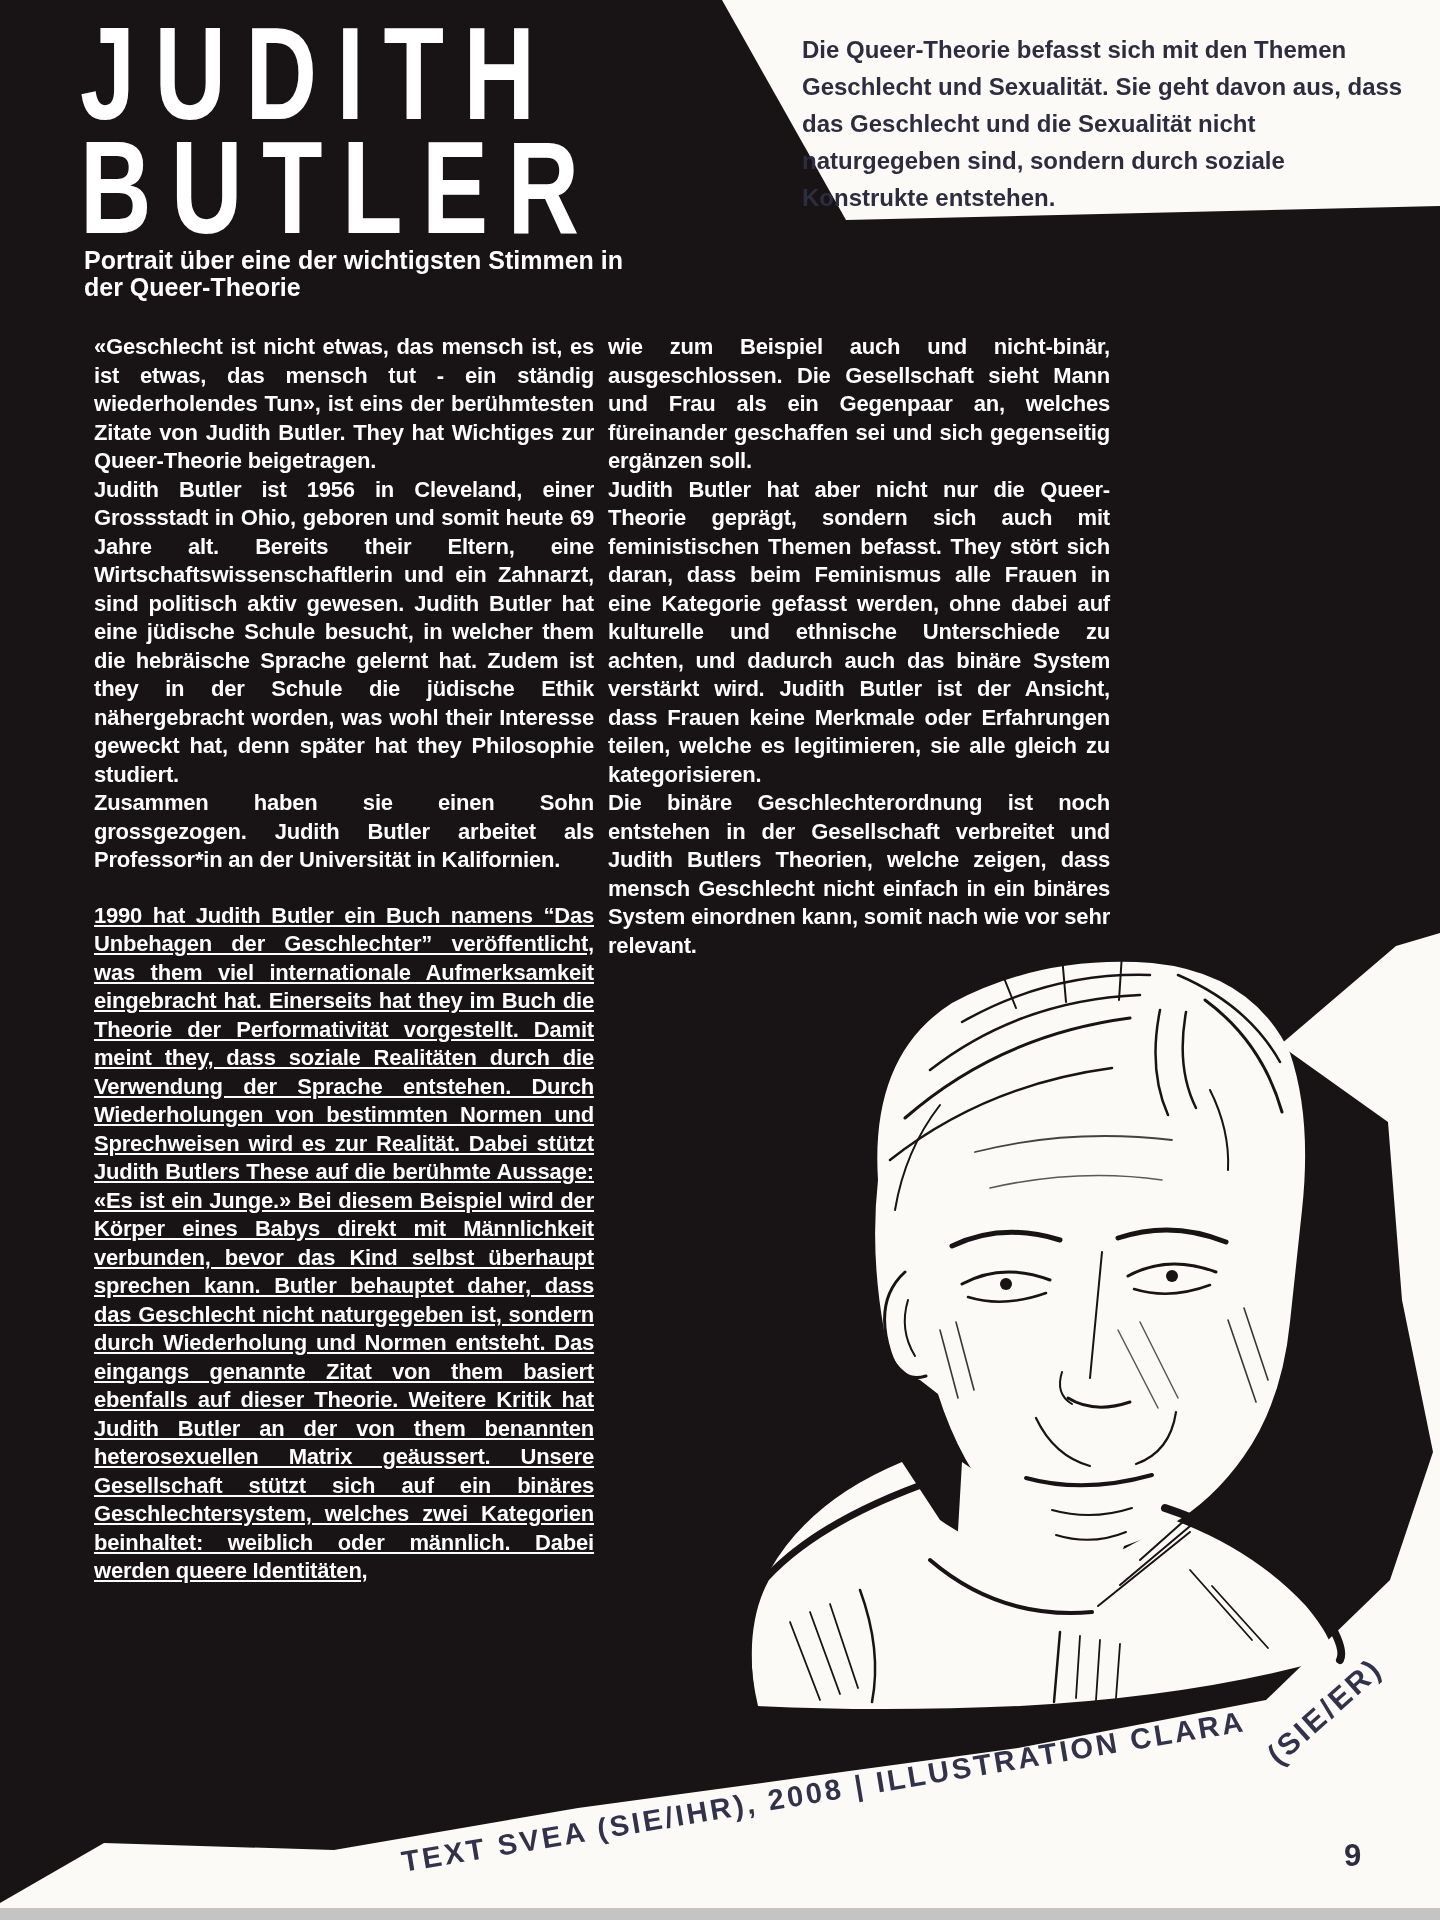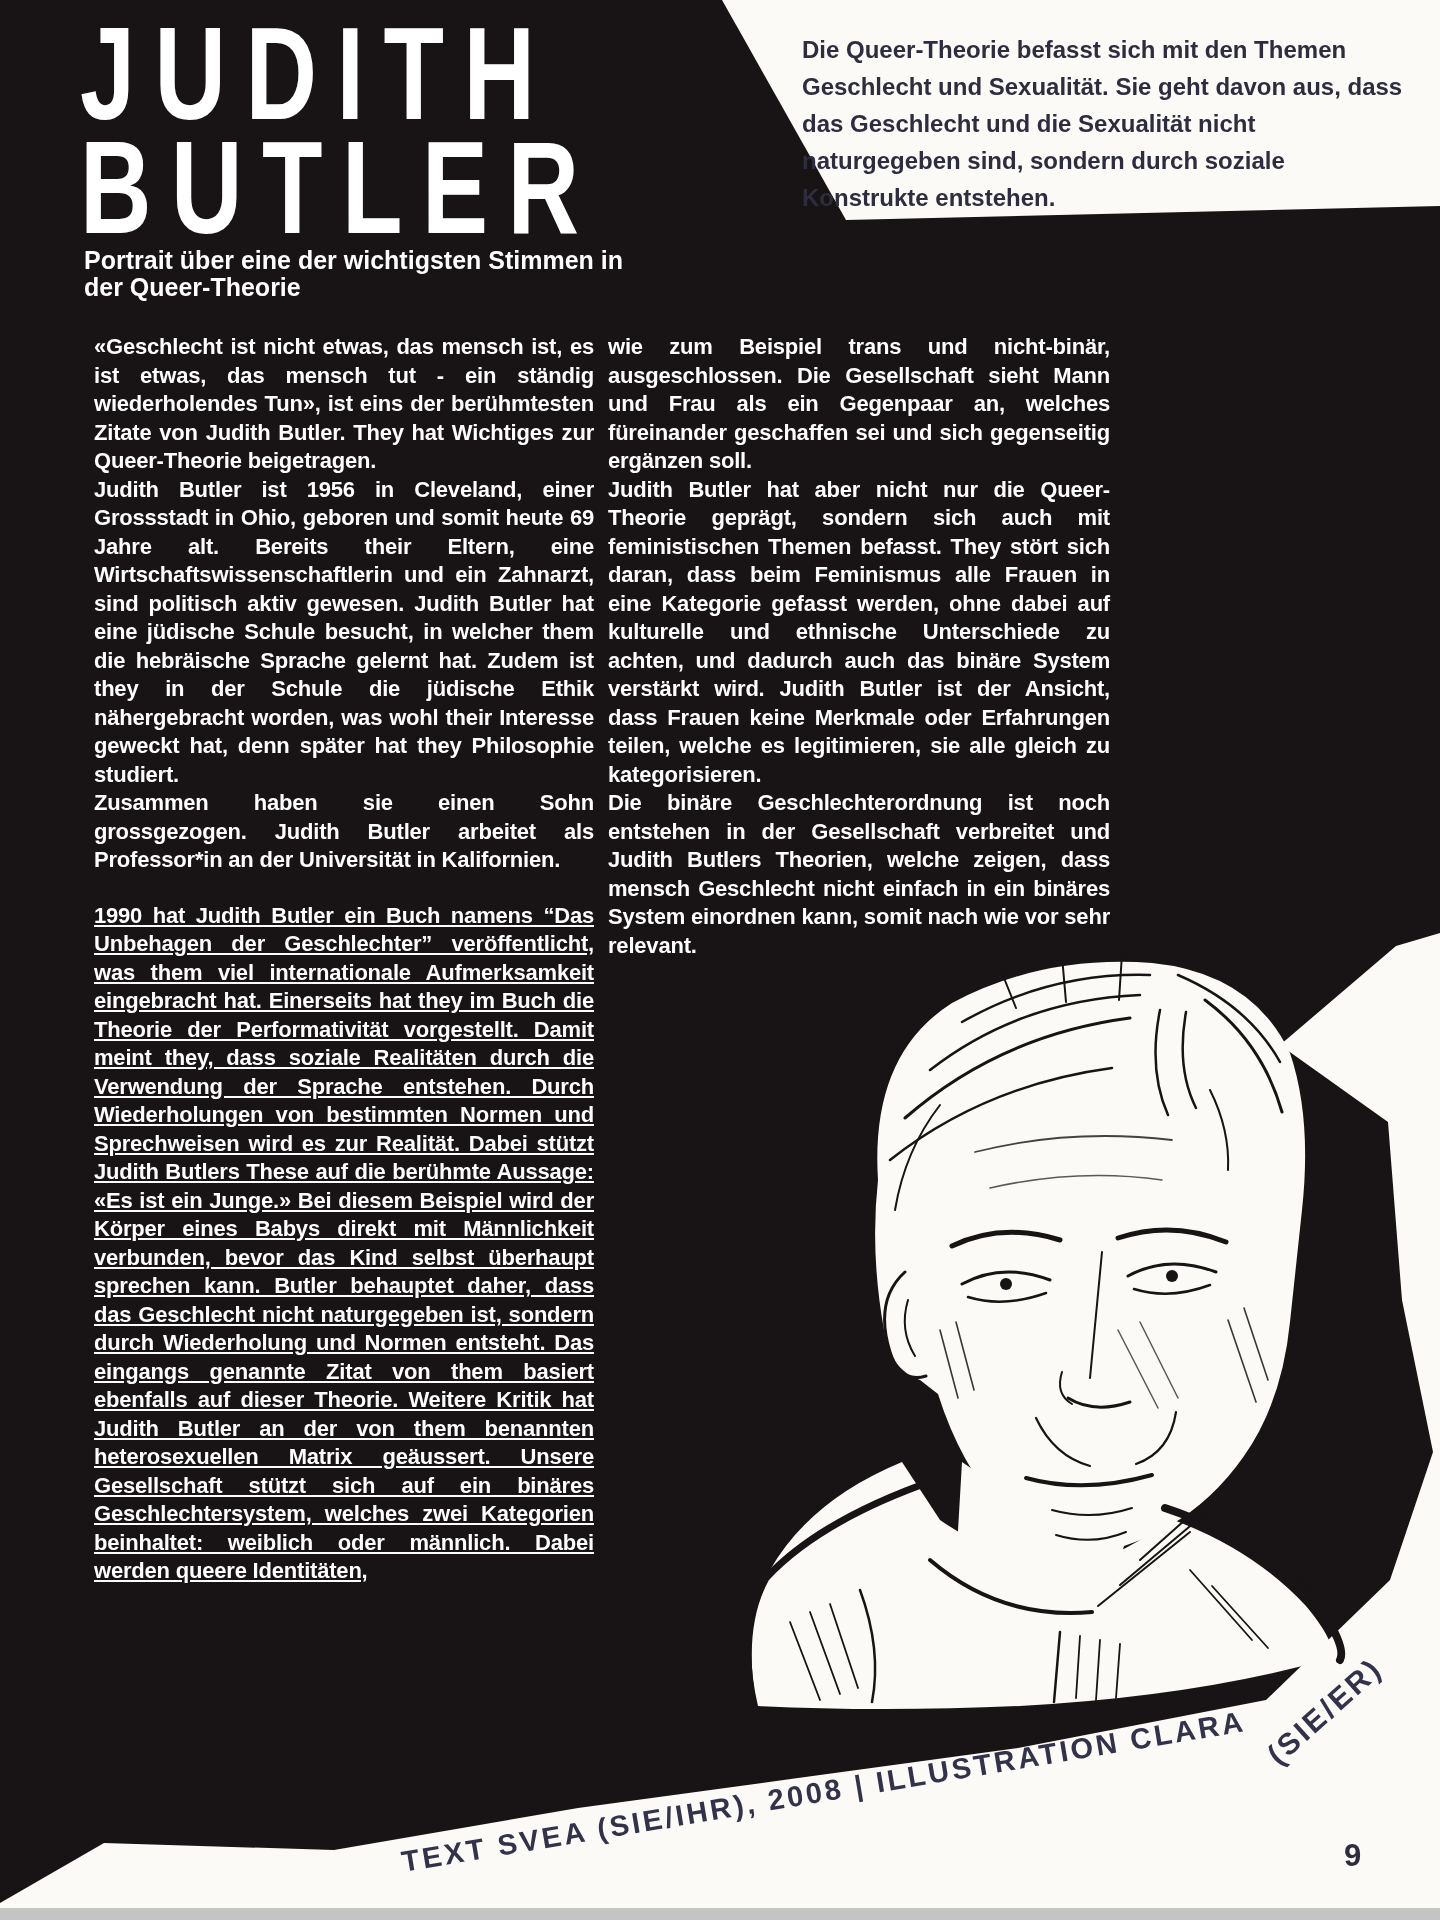--- a/index.html
+++ b/index.html
@@ -210,21 +210,21 @@
     <div>
         <p>«Geschlecht ist nicht etwas, das mensch ist, es ist etwas, das mensch tut - ein ständig wiederholendes Tun», ist eins der berühmtesten Zitate von Judith Butler. They hat Wichtiges zur Queer-Theorie beigetragen.</p>
         <p>Judith Butler ist 1956 in Cleveland, einer Grossstadt in Ohio, geboren und somit heute 69 Jahre alt. Bereits their Eltern, eine Wirtschaftswissenschaftlerin und ein Zahnarzt, sind politisch aktiv gewesen. Judith Butler hat eine jüdische Schule besucht, in welcher them die hebräische Sprache gelernt hat. Zudem ist they in der Schule die jüdische Ethik nähergebracht worden, was wohl their Interesse geweckt hat, denn später hat they Philosophie studiert.</p>
         <p>Zusammen haben sie einen Sohn grossgezogen. Judith Butler arbeitet als Professor*in an der Universität in Kalifornien.</p>
       </div>
     <div class="block2">
         <p>1990 hat Judith Butler ein Buch namens “Das Unbehagen der Geschlechter” veröffentlicht, was them viel internationale Aufmerksamkeit eingebracht hat. Einerseits hat they im Buch die Theorie der Performativität vorgestellt. Damit meint they, dass soziale Realitäten durch die Verwendung der Sprache entstehen. Durch Wiederholungen von bestimmten Normen und Sprechweisen wird es zur Realität. Dabei stützt Judith Butlers These auf die berühmte Aussage: «Es ist ein Junge.» Bei diesem Beispiel wird der Körper eines Babys direkt mit Männlichkeit verbunden, bevor das Kind selbst überhaupt sprechen kann. Butler behauptet daher, dass das Geschlecht nicht naturgegeben ist, sondern durch Wiederholung und Normen entsteht. Das eingangs genannte Zitat von them basiert ebenfalls auf dieser Theorie. Weitere Kritik hat Judith Butler an der von them benannten heterosexuellen Matrix geäussert. Unsere Gesellschaft stützt sich auf ein binäres Geschlechtersystem, welches zwei Kategorien beinhaltet: weiblich oder männlich. Dabei werden queere Identitäten,</p>
       </div>
   </div>
   <div class="col col-right">
-      <p>wie zum Beispiel trans und nicht-binär, ausgeschlossen. Die Gesellschaft sieht Mann und Frau als ein Gegenpaar an, welches füreinander geschaffen sei und sich gegenseitig ergänzen soll.</p>
+      <p>wie zum Beispiel auch und nicht-binär, ausgeschlossen. Die Gesellschaft sieht Mann und Frau als ein Gegenpaar an, welches füreinander geschaffen sei und sich gegenseitig ergänzen soll.</p>
       <p>Judith Butler hat aber nicht nur die Queer-Theorie geprägt, sondern sich auch mit feministischen Themen befasst. They stört sich daran, dass beim Feminismus alle Frauen in eine Kategorie gefasst werden, ohne dabei auf kulturelle und ethnische Unterschiede zu achten, und dadurch auch das binäre System verstärkt wird. Judith Butler ist der Ansicht, dass Frauen keine Merkmale oder Erfahrungen teilen, welche es legitimieren, sie alle gleich zu kategorisieren.</p>
       <p>Die binäre Geschlechterordnung ist noch entstehen in der Gesellschaft verbreitet und Judith Butlers Theorien, welche zeigen, dass mensch Geschlecht nicht einfach in ein binäres System einordnen kann, somit nach wie vor sehr relevant.</p>
     </div>
 
   <div class="credit-main">TEXT SVEA (SIE/IHR), 2008 | ILLUSTRATION CLARA</div>
   <div class="credit-pronouns">(SIE/ER)</div>
 
   <div class="page-number">9</div>
 
 </div>

